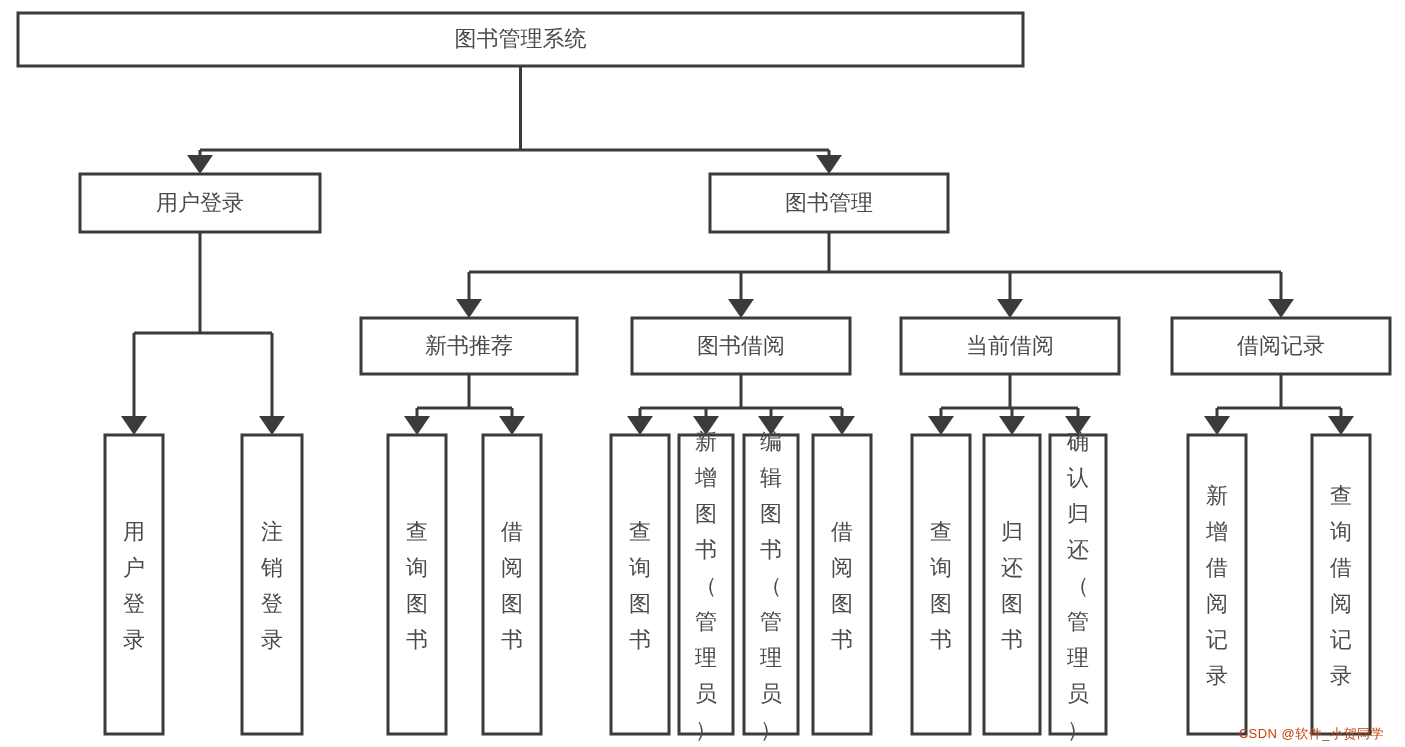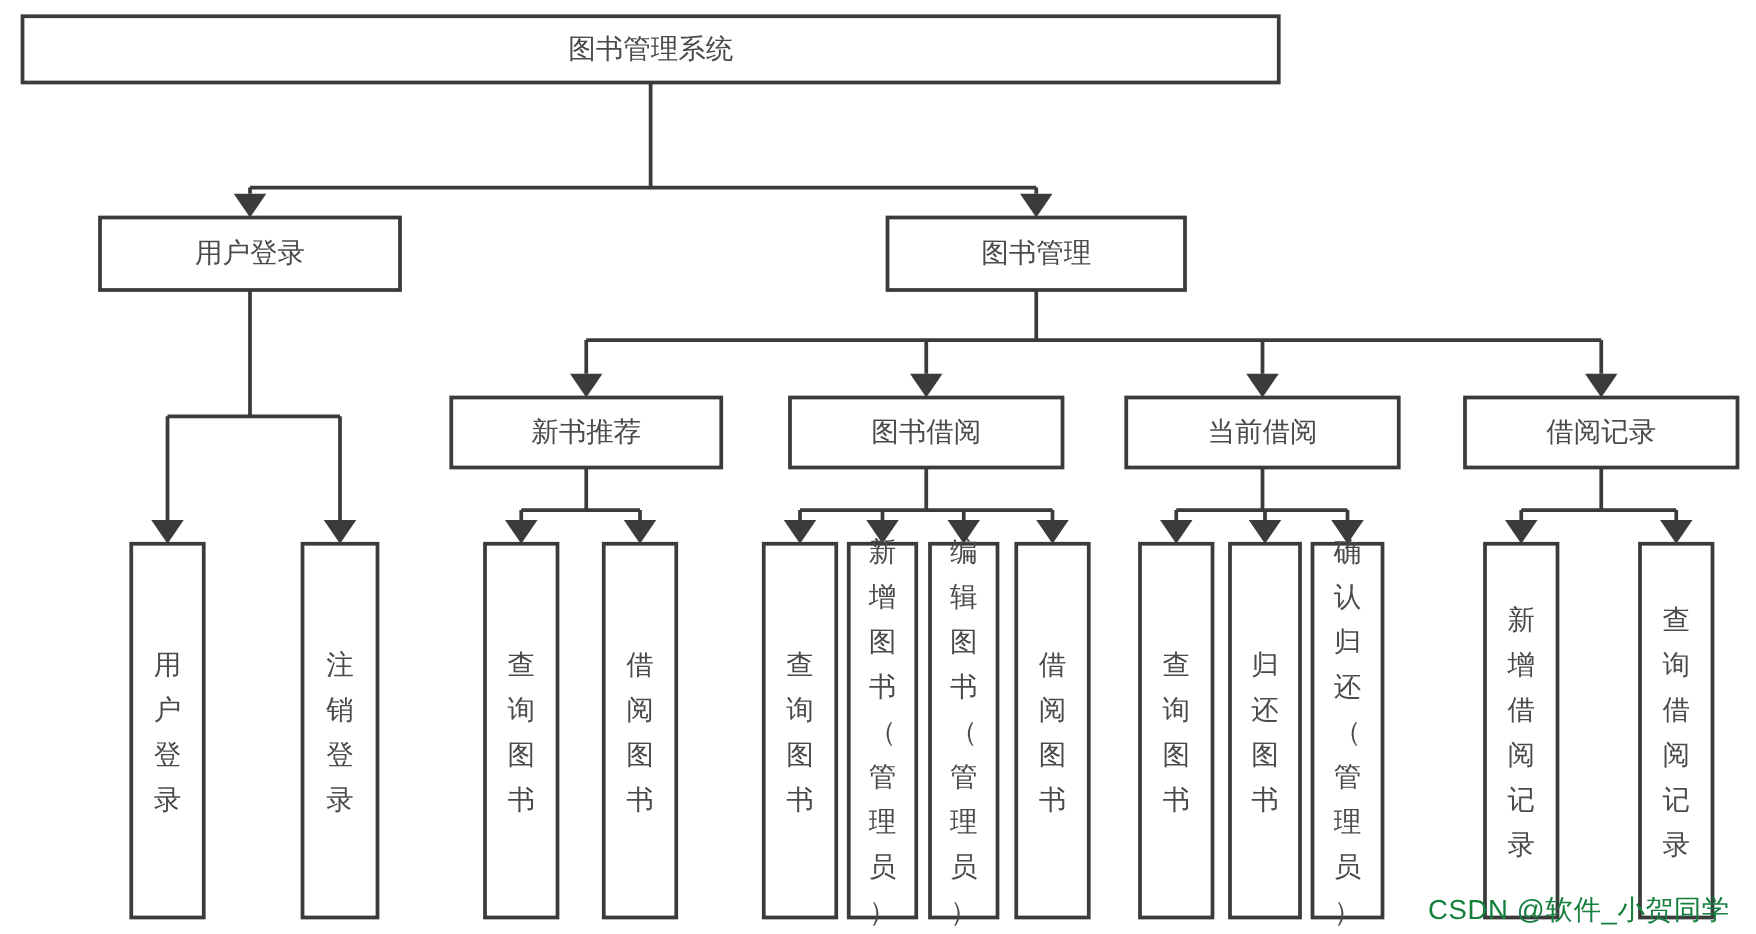--- a/index.html
+++ b/index.html
@@ -53,22 +53,22 @@
     font-family: "Liberation Sans", "DejaVu Sans", sans-serif;
     font-size: 22px;
     fill: #4a4a4a;
     text-anchor: middle;
   }
   .watermark {
     position: absolute;
     right: 8px;
     bottom: 4px;
     font-family: "Liberation Sans", "DejaVu Sans", sans-serif;
-    font-size: 22px;
-    color: #15803d;
+    font-size: 13px;
+    color: #c2410c;
     white-space: nowrap;
     letter-spacing: 0.5px;
     pointer-events: none;
   }
 </style>
 </head>
 <body>
 
 <div id="diagram-root">
   <svg class="canvas" viewBox="0 0 1405 747">

